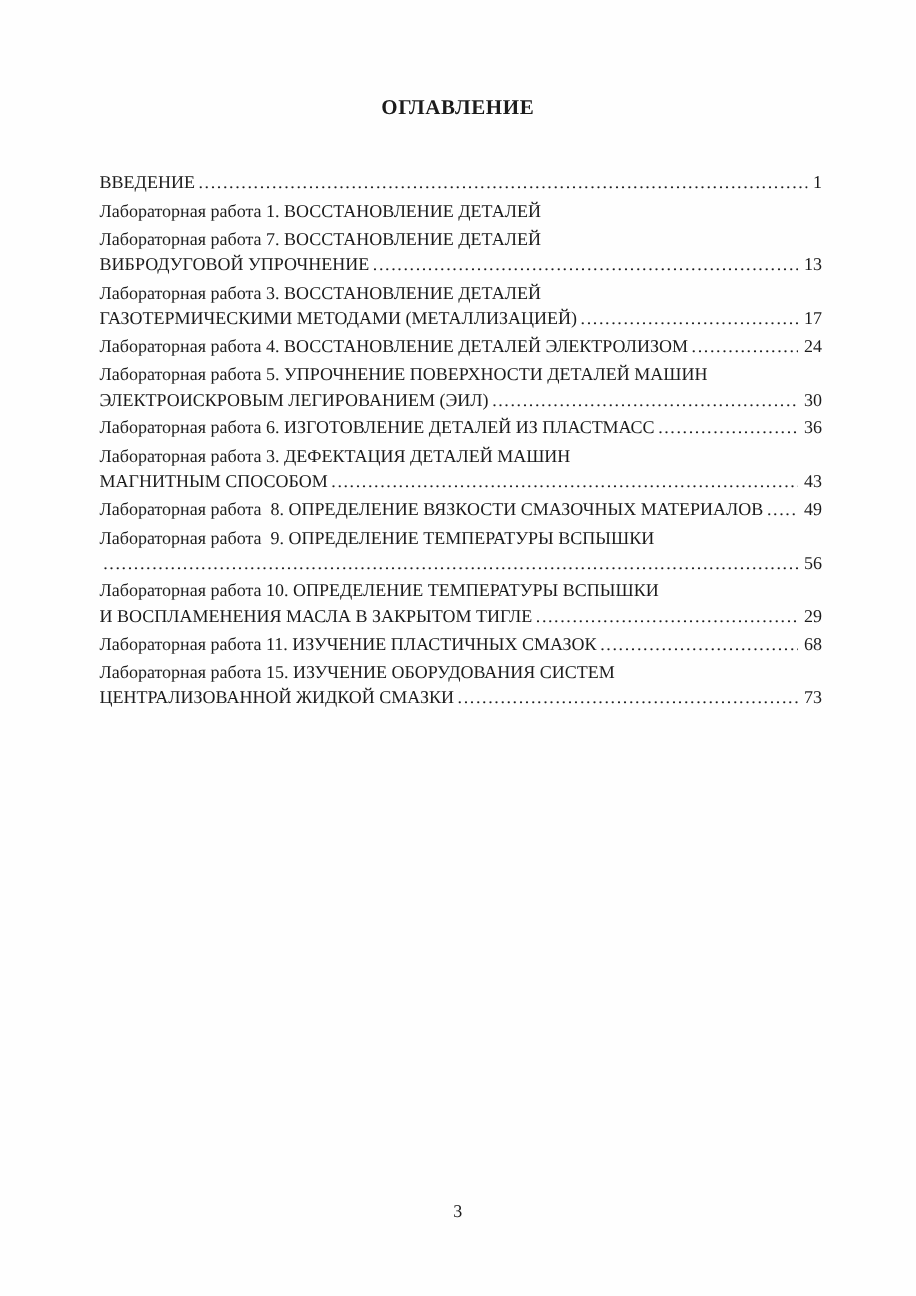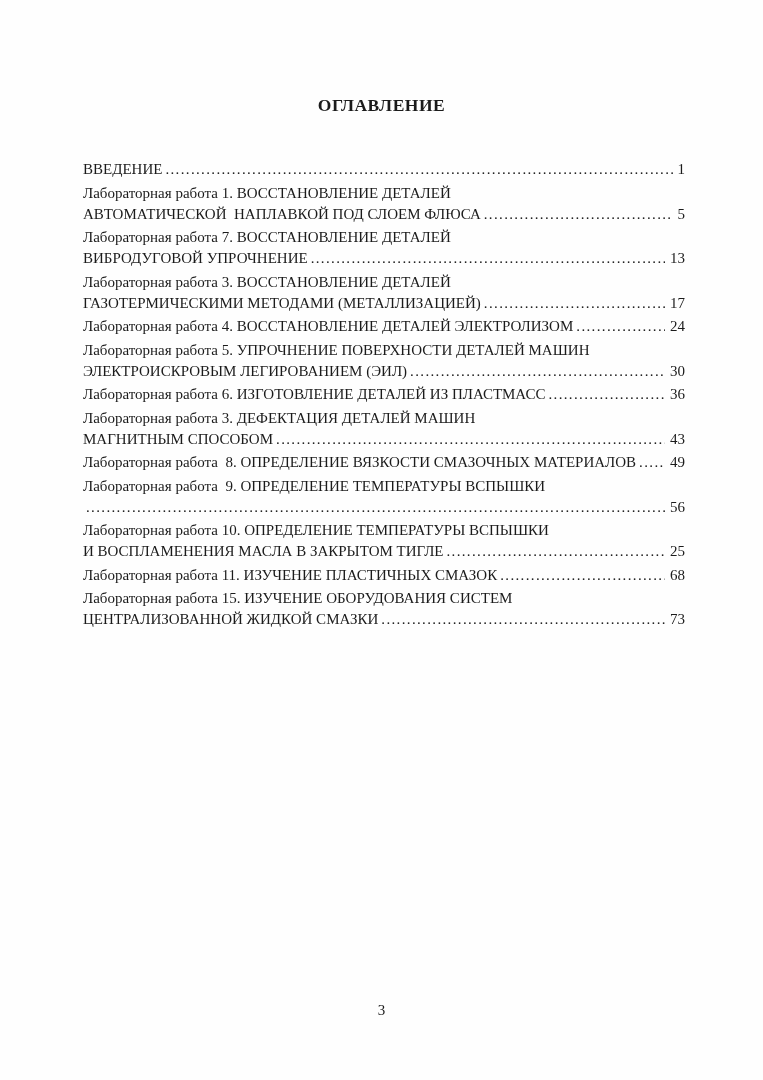--- a/index.html
+++ b/index.html
@@ -11,21 +11,21 @@
     position: relative;
     width: 763px;
     height: 1080px;
     background: #fefefe;
     color: #1b1b1b;
     font-family: "Liberation Serif", "DejaVu Serif", serif;
     overflow: hidden;
     box-sizing: border-box;
   }
   .doc-title {
-    margin: 16px;
+    margin: 0;
     padding-top: 78px;
     font-size: 17.5px;
     line-height: 23px;
     font-weight: bold;
     text-align: center;
     letter-spacing: 0.5px;
   }
   .toc {
     margin: 42px 78px 0 83px;
     font-size: 15px;
@@ -77,25 +77,20 @@
       <div class="toc-entry">
         <div class="toc-line">
           <span class="toc-text">ВВЕДЕНИЕ</span>
           <span class="leader"></span>
           <span class="page-num">1</span>
         </div>
       </div>
       <div class="toc-entry">
         <div class="toc-line">
           <span class="toc-text">Лабораторная работа 1. ВОССТАНОВЛЕНИЕ ДЕТАЛЕЙ</span>
-        </div>
-        <div class="toc-line">
-          <span class="toc-text">АВТОМАТИЧЕСКОЙ  НАПЛАВКОЙ ПОД СЛОЕМ ФЛЮСА</span>
-          <span class="leader"></span>
-          <span class="page-num">5</span>
         </div>
       </div>
       <div class="toc-entry">
         <div class="toc-line">
           <span class="toc-text">Лабораторная работа 7. ВОССТАНОВЛЕНИЕ ДЕТАЛЕЙ</span>
         </div>
         <div class="toc-line">
           <span class="toc-text">ВИБРОДУГОВОЙ УПРОЧНЕНИЕ</span>
           <span class="leader"></span>
           <span class="page-num">13</span>
@@ -161,21 +156,21 @@
           <span class="page-num">56</span>
         </div>
       </div>
       <div class="toc-entry">
         <div class="toc-line">
           <span class="toc-text">Лабораторная работа 10. ОПРЕДЕЛЕНИЕ ТЕМПЕРАТУРЫ ВСПЫШКИ</span>
         </div>
         <div class="toc-line">
           <span class="toc-text">И ВОСПЛАМЕНЕНИЯ МАСЛА В ЗАКРЫТОМ ТИГЛЕ</span>
           <span class="leader"></span>
-          <span class="page-num">25</span>
+          <span class="page-num">29</span>
         </div>
       </div>
       <div class="toc-entry">
         <div class="toc-line">
           <span class="toc-text">Лабораторная работа 11. ИЗУЧЕНИЕ ПЛАСТИЧНЫХ СМАЗОК</span>
           <span class="leader"></span>
           <span class="page-num">68</span>
         </div>
       </div>
       <div class="toc-entry">

